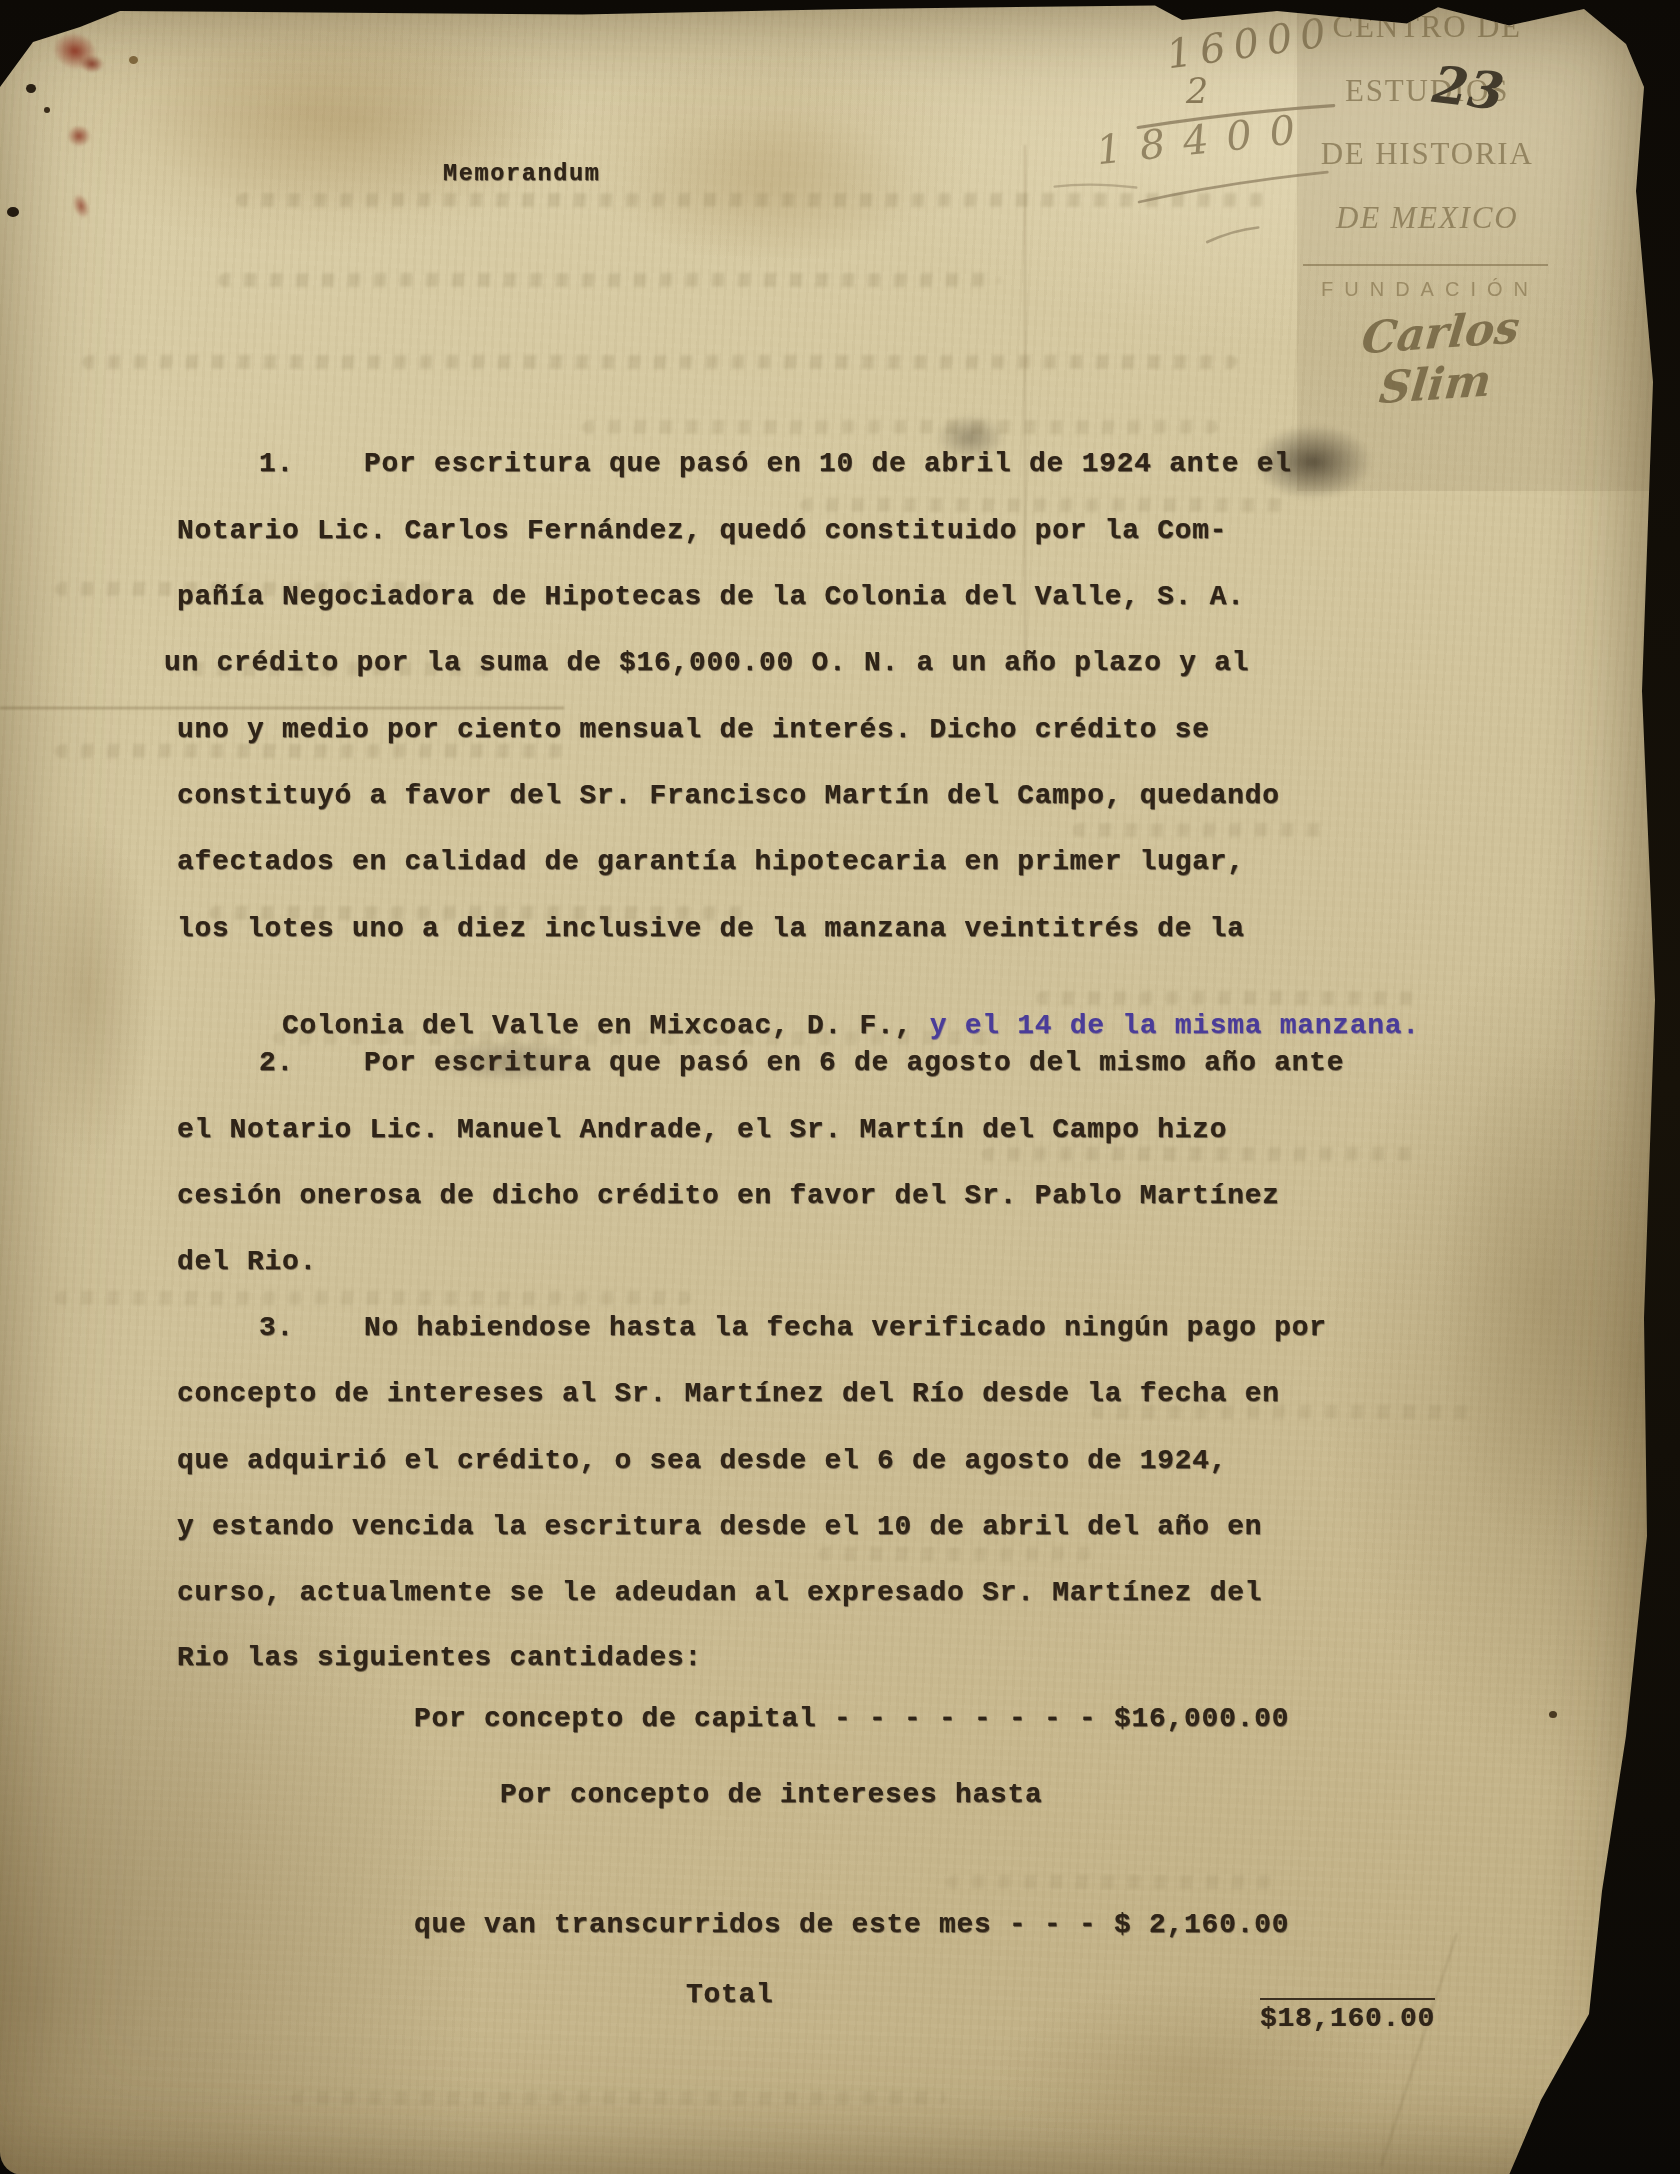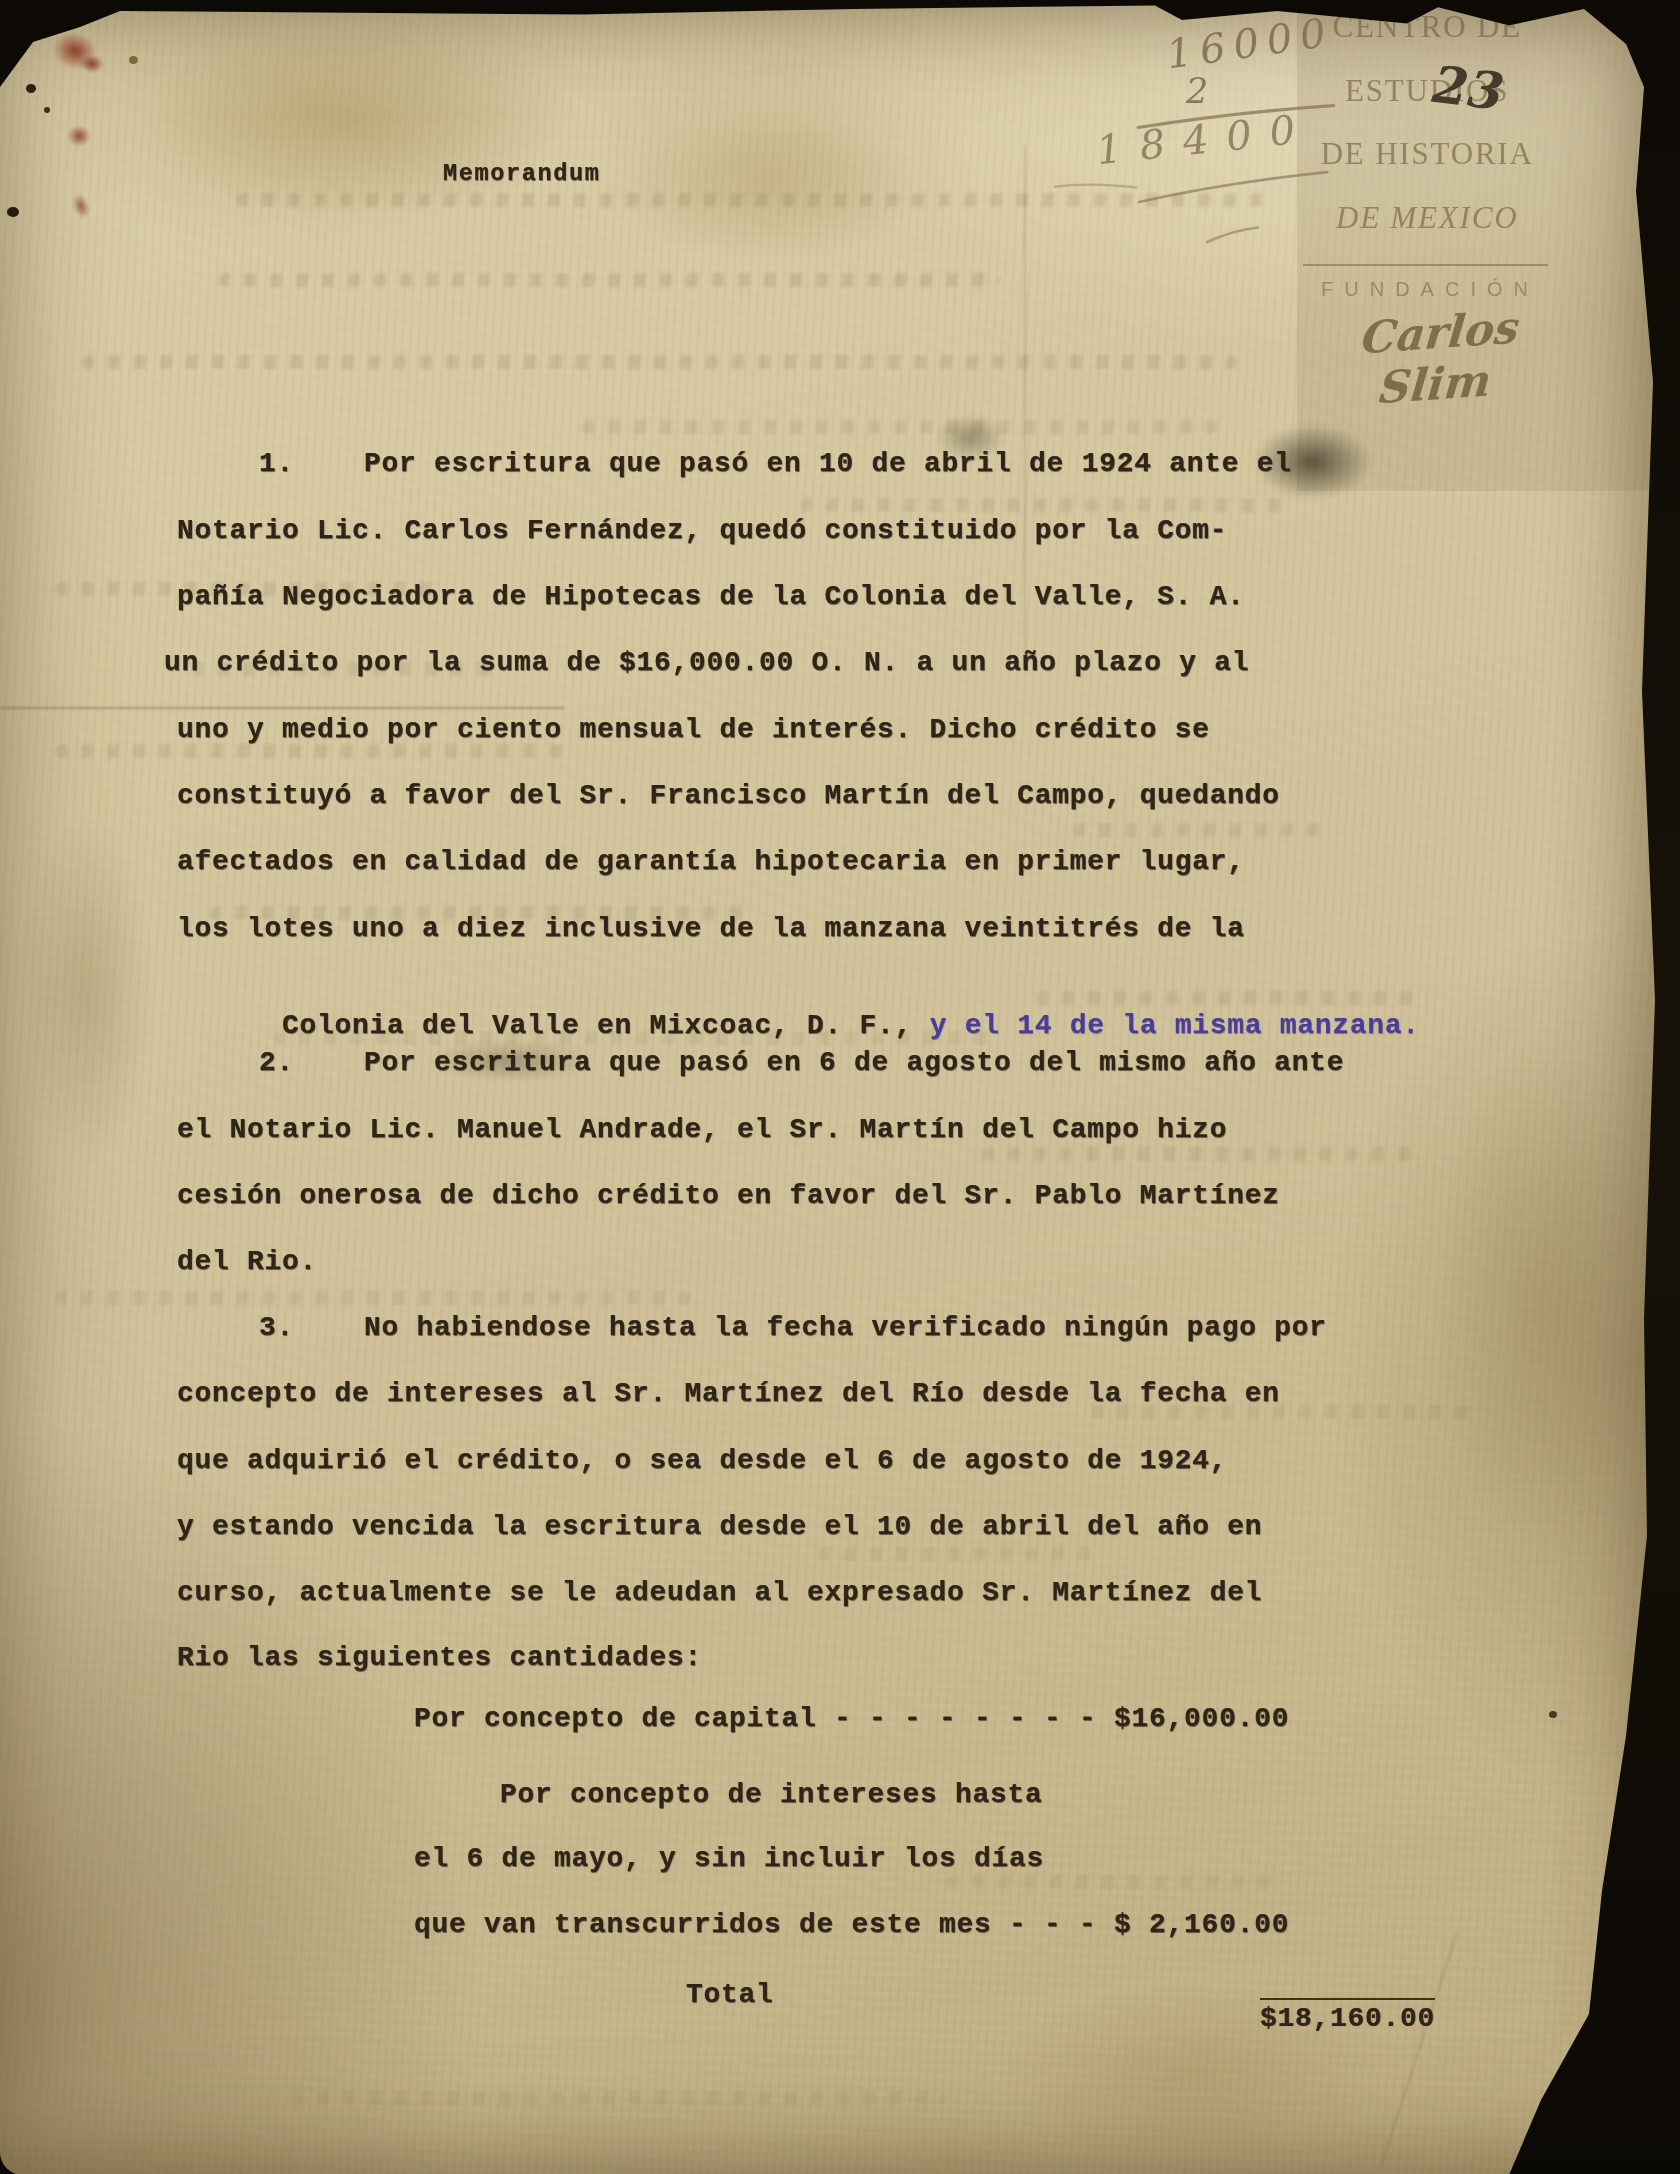--- a/index.html
+++ b/index.html
@@ -145,21 +145,20 @@
 
     <div class="typed" style="left:259px;top:1312px;">3.    No habiendose hasta la fecha verificado ningún pago por</div>
     <div class="typed" style="left:177px;top:1378px;">concepto de intereses al Sr. Martínez del Río desde la fecha en</div>
     <div class="typed" style="left:177px;top:1445px;">que adquirió el crédito, o sea desde el 6 de agosto de 1924,</div>
     <div class="typed" style="left:177px;top:1511px;">y estando vencida la escritura desde el 10 de abril del año en</div>
     <div class="typed" style="left:177px;top:1577px;">curso, actualmente se le adeudan al expresado Sr. Martínez del</div>
     <div class="typed" style="left:177px;top:1642px;">Rio las siguientes cantidades:</div>
 
     <div class="typed" style="left:414px;top:1703px;">Por concepto de capital - - - - - - - - $16,000.00</div>
     <div class="typed" style="left:500px;top:1779px;">Por concepto de intereses hasta</div>
-    <div class="typed" style="left:414px;top:1843px;">el 6 de mayo, y sin incluir los días</div>
     <div class="typed" style="left:414px;top:1909px;">que van transcurridos de este mes - - - $ 2,160.00</div>
     <div class="typed" style="left:686px;top:1979px;">Total</div>
     <div class="typed" style="left:1155px;top:1972px;">
       <span class="total-amt">$18,160.00</span>
     </div>
 
   </div>
 </div>
 
 

